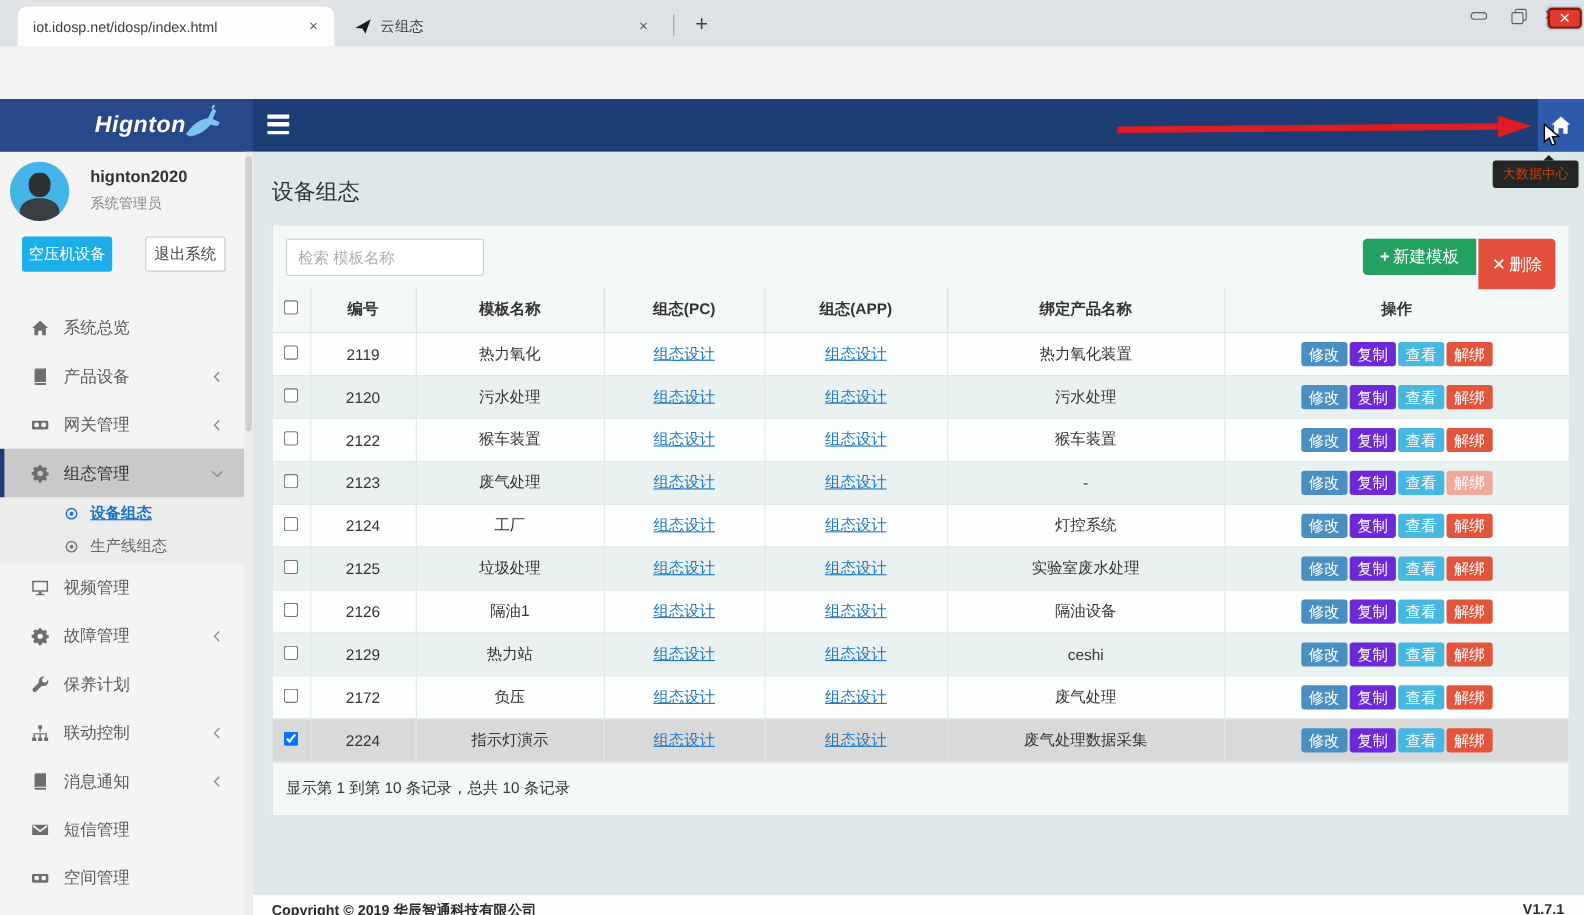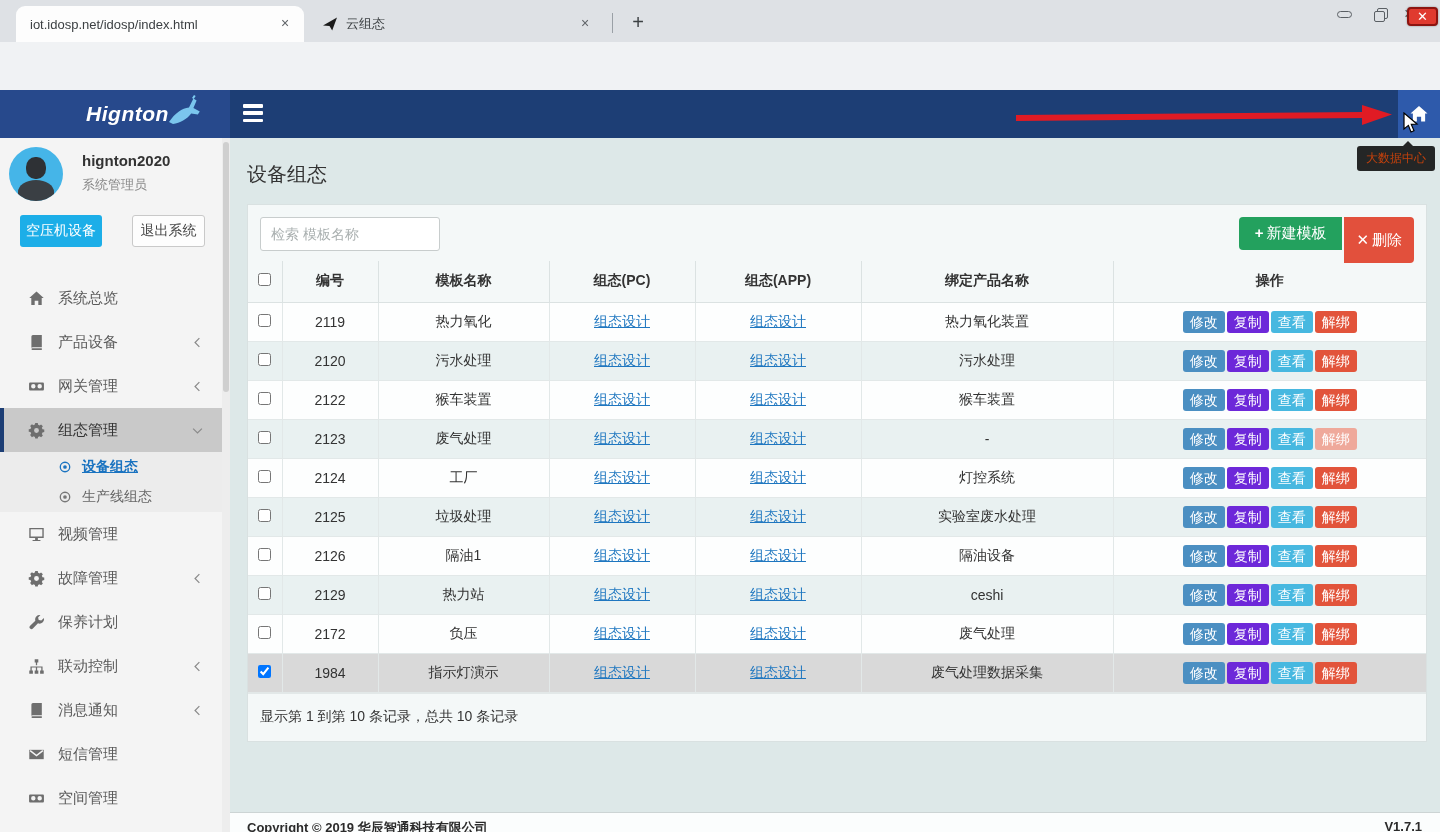--- a/index.html
+++ b/index.html
@@ -466,21 +466,21 @@
             <td><input type="checkbox" style=""></td>
             <td>2172</td>
             <td>负压</td>
             <td><a class="cfg-link" href="#">组态设计</a></td>
             <td><a class="cfg-link" href="#">组态设计</a></td>
             <td>废气处理</td>
             <td><span class="act act-edit">修改</span><span class="act act-copy">复制</span><span class="act act-view">查看</span><span class="act act-unbind">解绑</span></td>
           </tr>
           <tr class="selected">
             <td><input type="checkbox" checked="" style=""></td>
-            <td>1984</td>
+            <td>2224</td>
             <td>指示灯演示</td>
             <td><a class="cfg-link" href="#">组态设计</a></td>
             <td><a class="cfg-link" href="#">组态设计</a></td>
             <td>废气处理数据采集</td>
             <td><span class="act act-edit">修改</span><span class="act act-copy">复制</span><span class="act act-view">查看</span><span class="act act-unbind">解绑</span></td>
           </tr>
         </tbody>
     </table>
     <div class="summary">显示第 1 到第 10 条记录，总共 10 条记录</div>
   </div>

